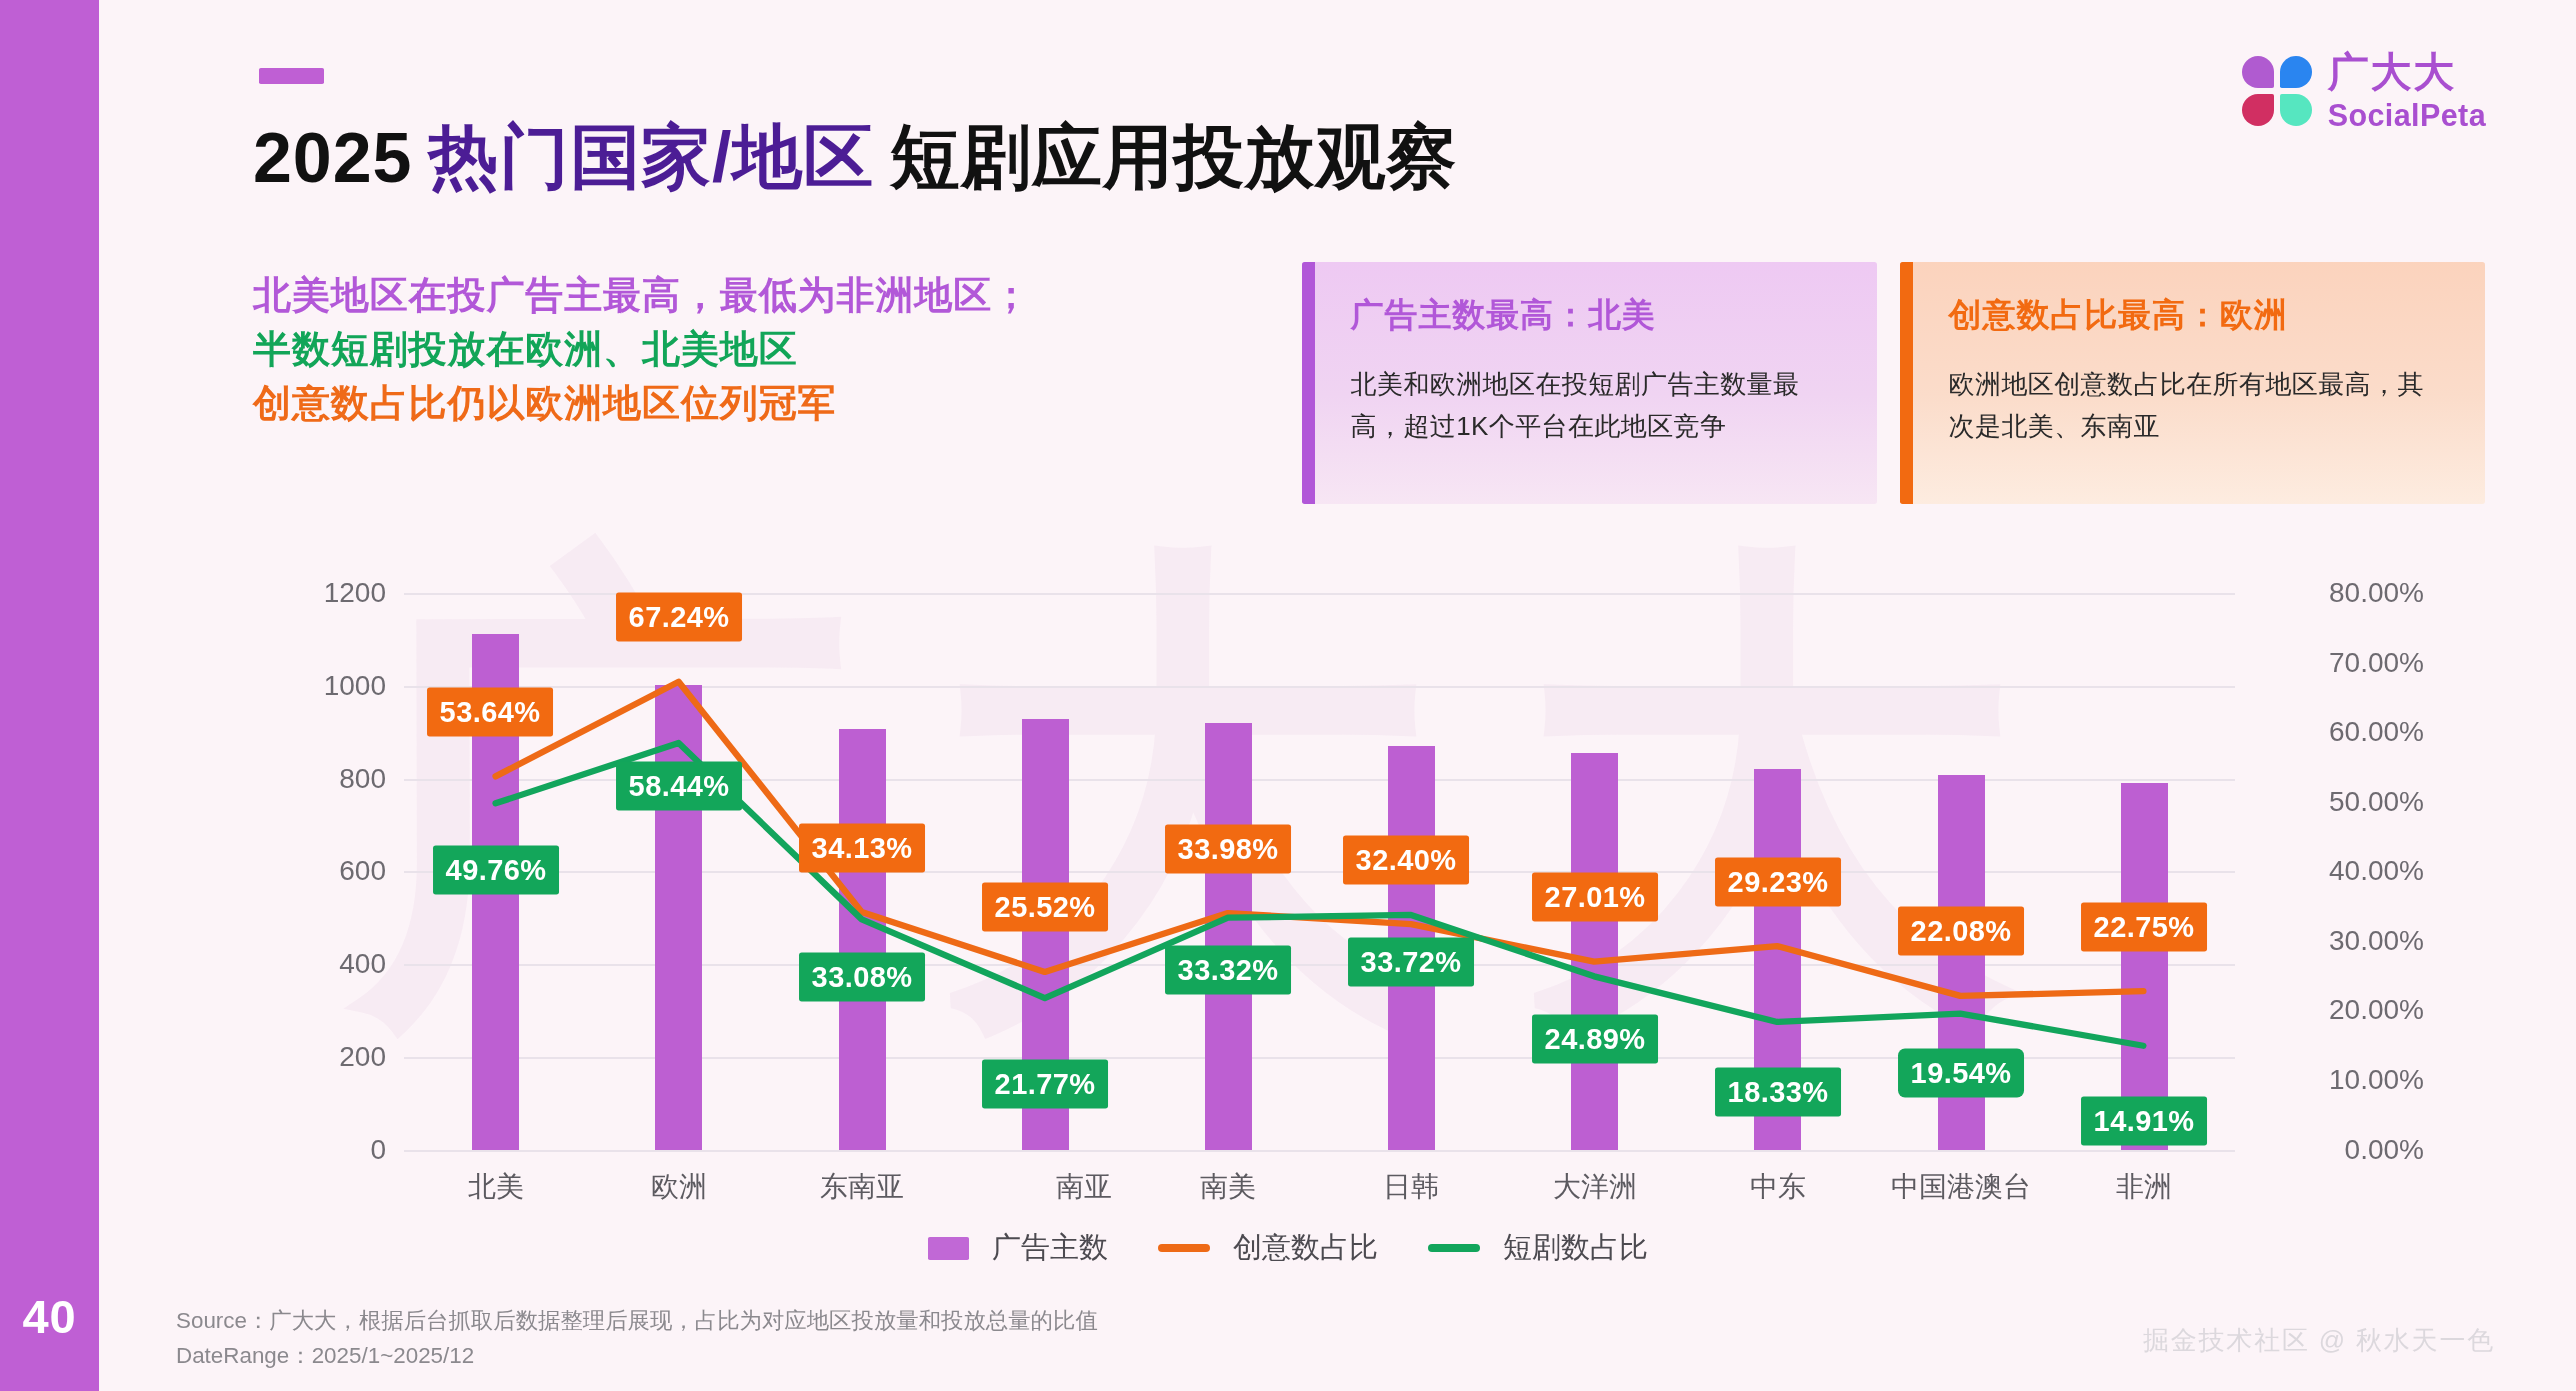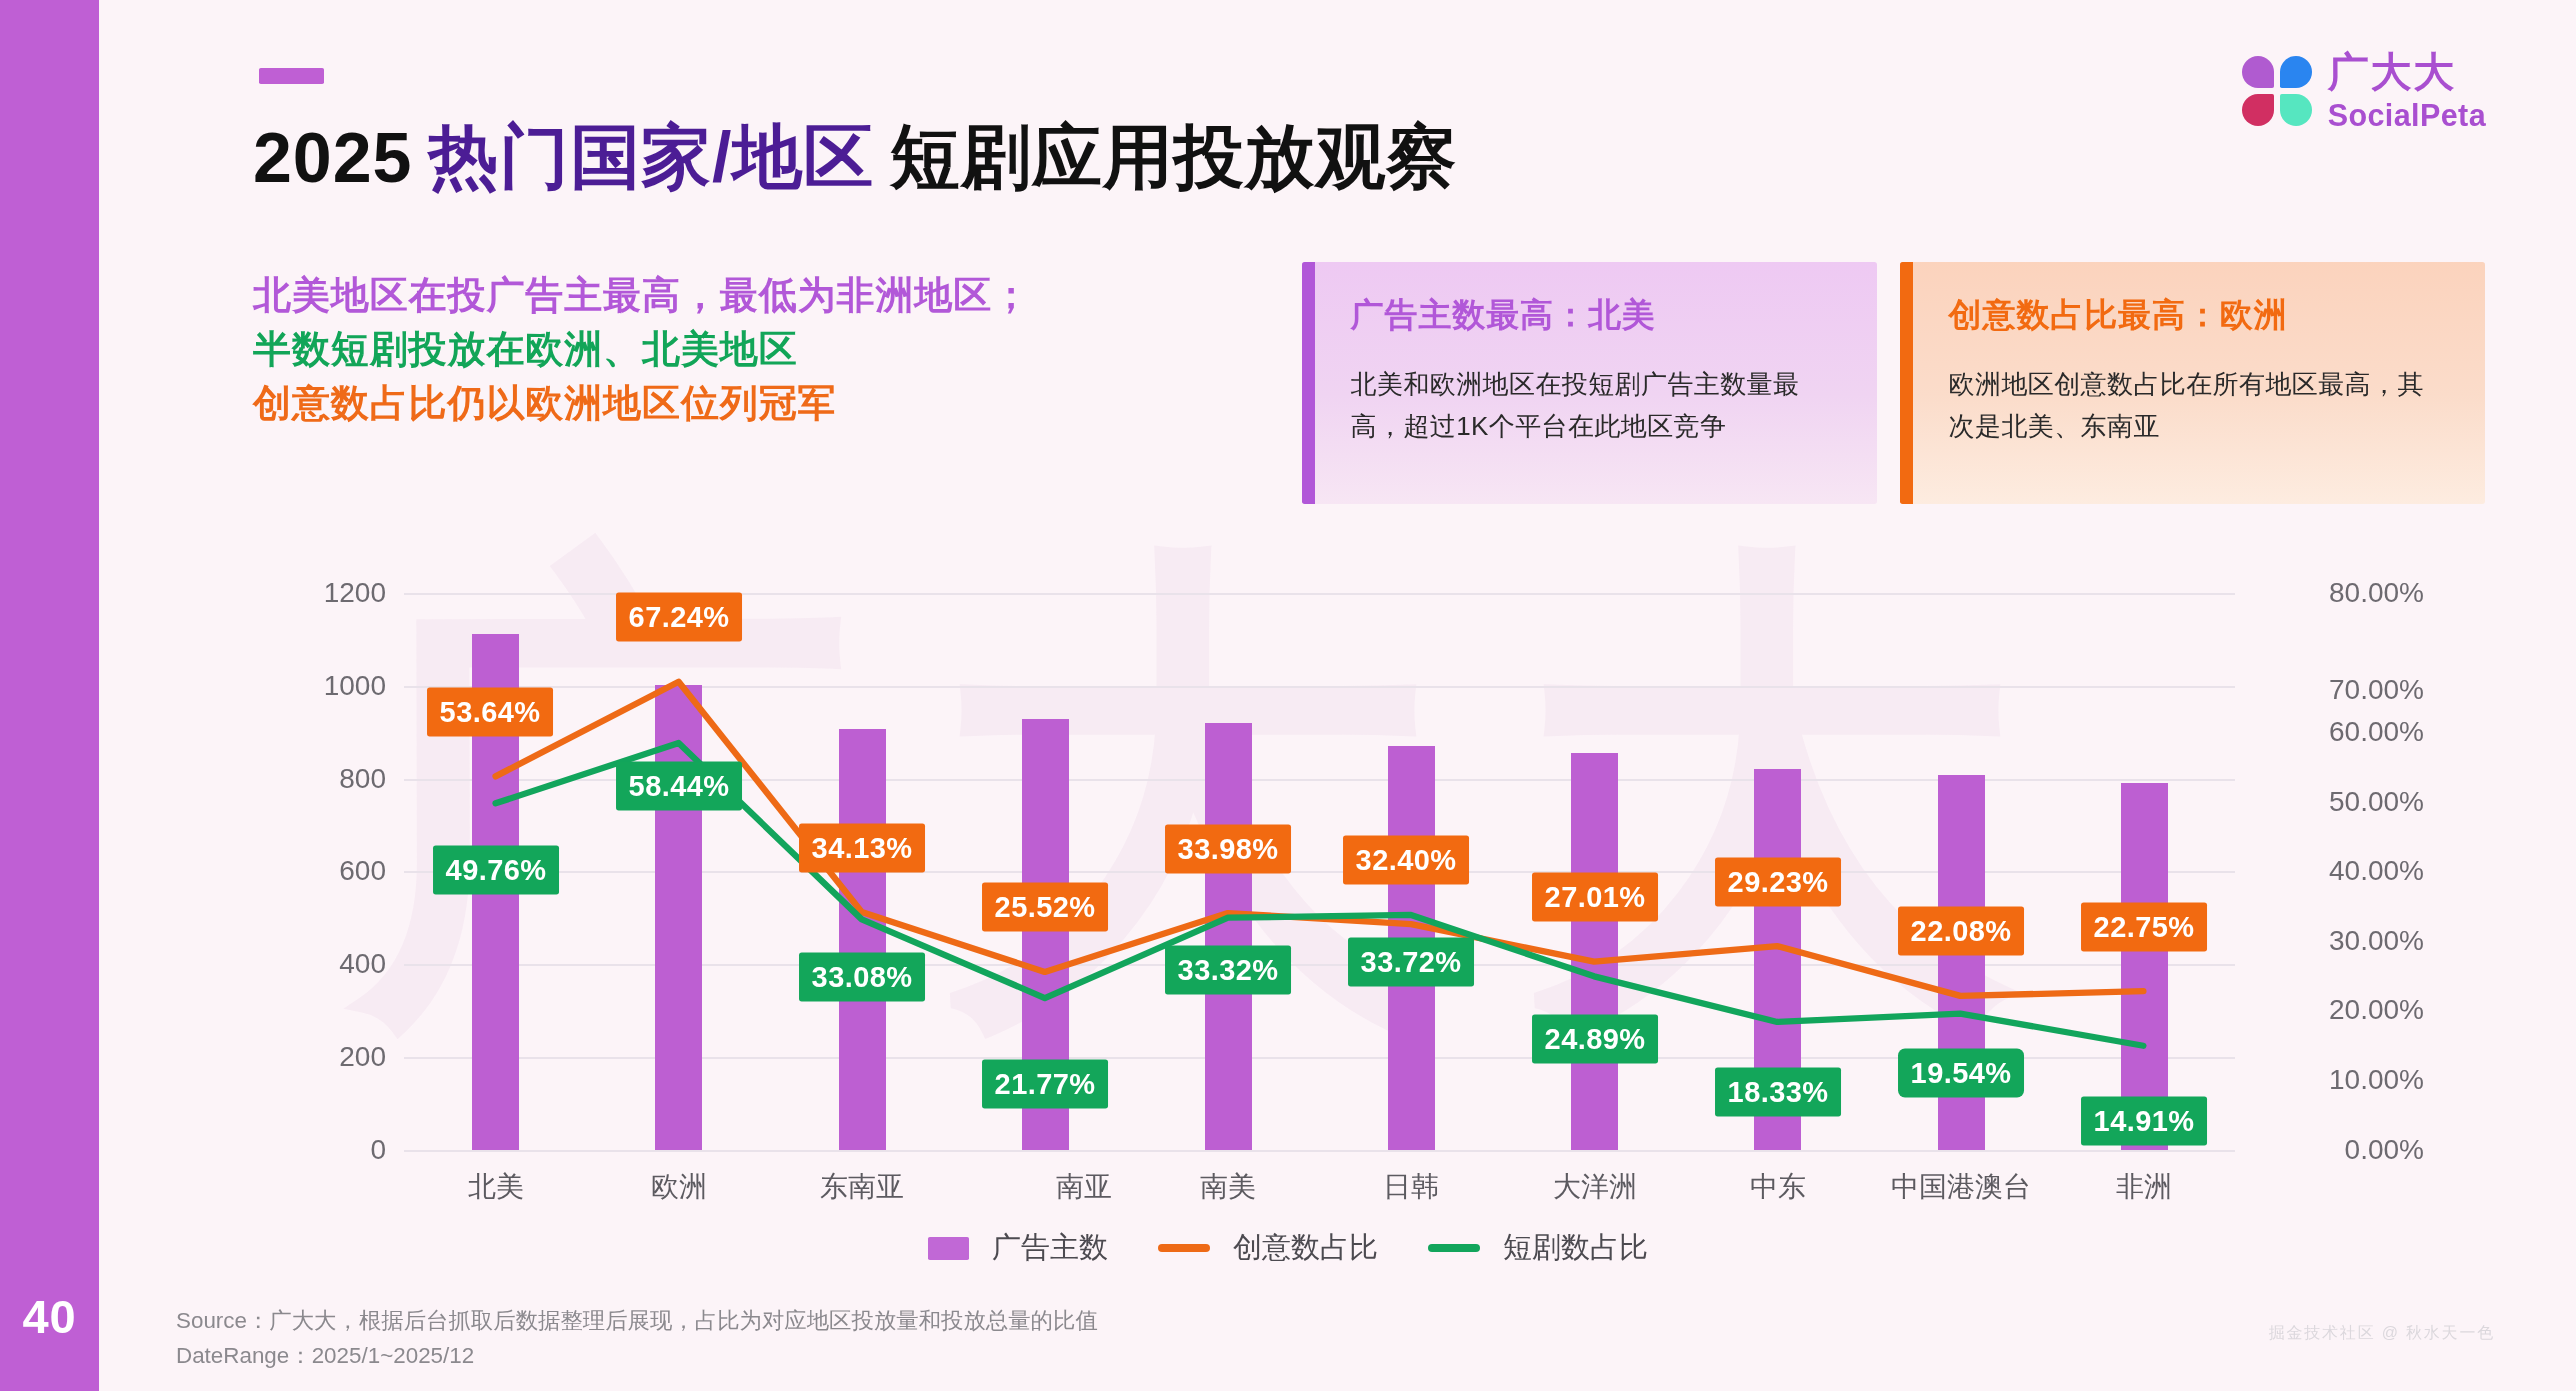--- a/index.html
+++ b/index.html
@@ -82,21 +82,21 @@
   .legend{position:absolute;left:0;right:0;top:1228px;display:flex;justify-content:center;
     align-items:center;gap:50px;}
   .lg{display:flex;align-items:center;gap:23px;font-size:29px;color:#4c4a50;}
   .lg .sw-bar{width:41px;height:23px;background:#c168d6;border-radius:1.8px;}
   .lg .sw-line{width:52px;height:8px;border-radius:4.5px;}
   .lg .sw-line.o{background:#ee6a16;}
   .lg .sw-line.g{background:#12a55c;}
 
   
   .footer{position:absolute;left:176px;top:1304px;font-size:22.4px;color:#8b898e;line-height:1.55;}
-  .credit{position:absolute;right:81px;top:1323px;font-size:16px;color:#dcd8dd;letter-spacing:1.8px;}
+  .credit{position:absolute;right:81px;top:1323px;font-size:26px;color:#dcd8dd;letter-spacing:1.8px;}
 </style>
 </head>
 <body>
 
 <div id="slide">
 
   <div class="wm" id="wm-big">广大大</div>
 
   <div class="rail"></div>
   <div class="rail-pagenum">40</div>
@@ -216,21 +216,21 @@
         <div class="y-left" style="top: 18px;">1200</div>
       </div>
     <div id="yright-layer">
         <div class="y-right" style="top: 575px;">0.00%</div>
         <div class="y-right" style="top: 505px;">10.00%</div>
         <div class="y-right" style="top: 435px;">20.00%</div>
         <div class="y-right" style="top: 366px;">30.00%</div>
         <div class="y-right" style="top: 296px;">40.00%</div>
         <div class="y-right" style="top: 227px;">50.00%</div>
         <div class="y-right" style="top: 157px;">60.00%</div>
-        <div class="y-right" style="top: 88px; margin-top: 27px;">70.00%</div>
+        <div class="y-right" style="top: 88px;">70.00%</div>
         <div class="y-right" style="top: 18px;">80.00%</div>
       </div>
   </div>
 
   <div class="legend">
     <div class="lg">
       <span class="sw-bar"></span>
       <span>广告主数</span>
     </div>
     <div class="lg">

